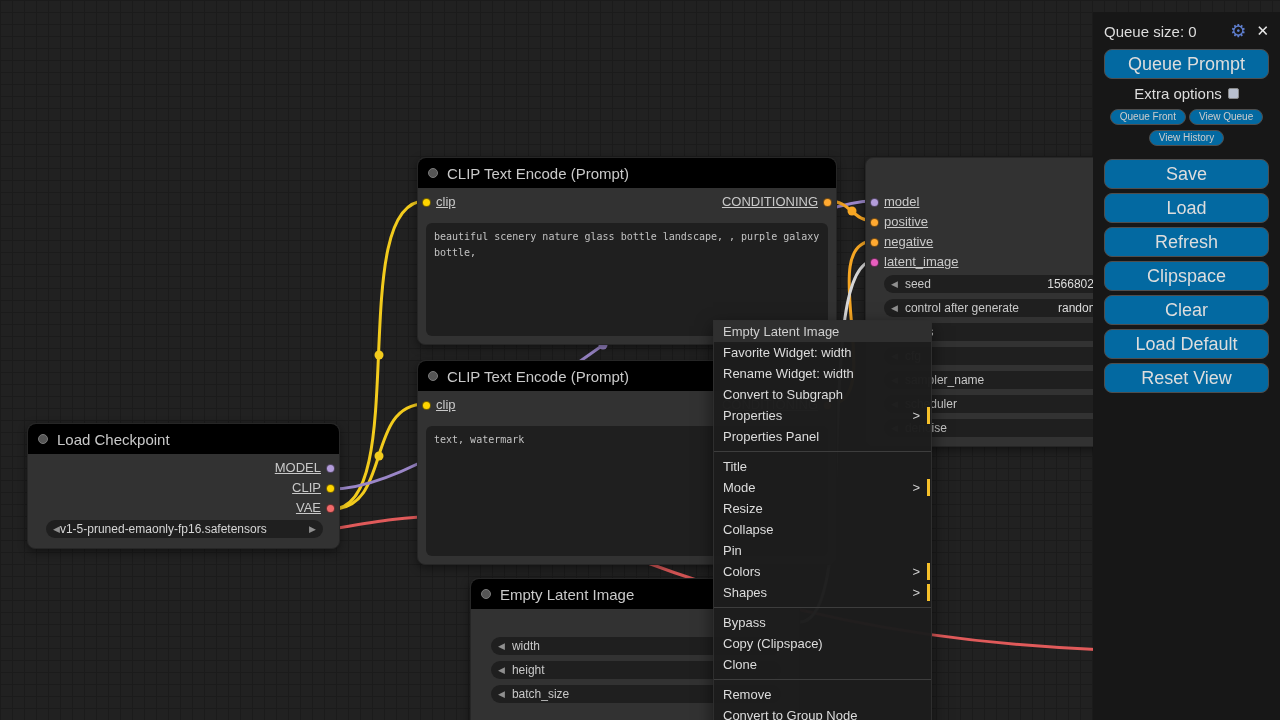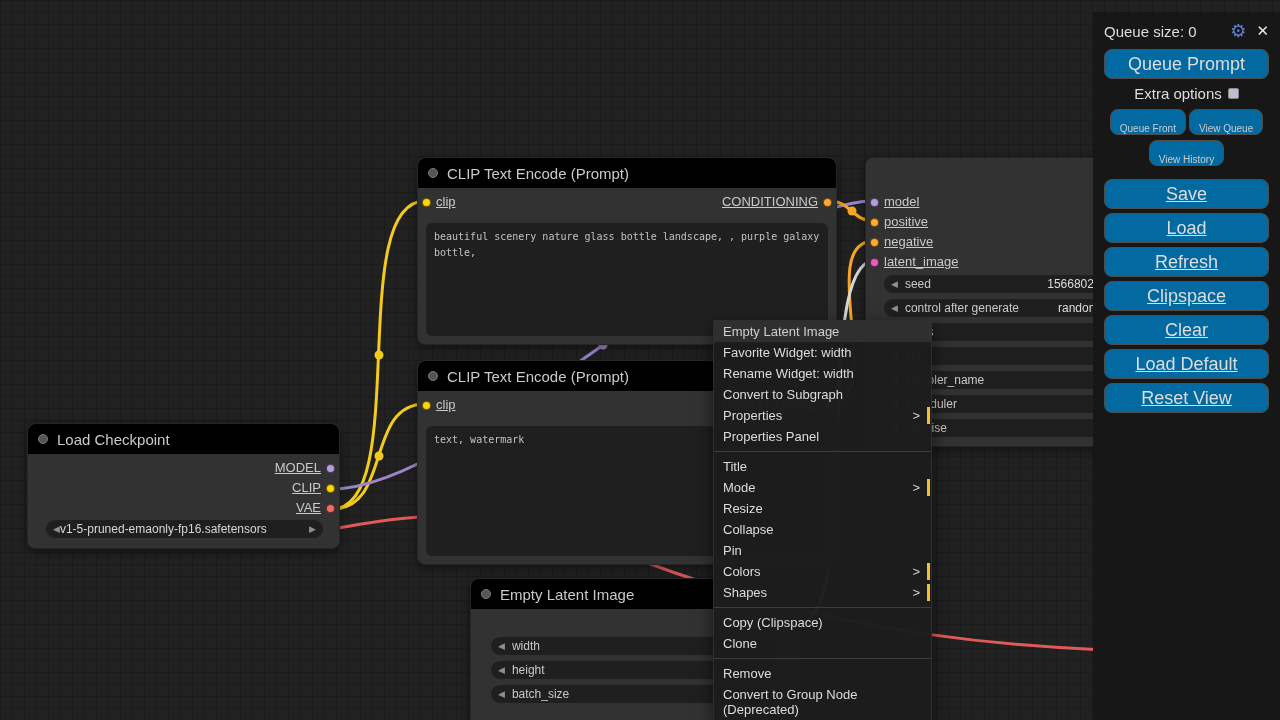--- a/index.html
+++ b/index.html
@@ -53,23 +53,23 @@
   .btn { display:block; width:100%; background:#0369a1; border:1px solid #4e4e4e;
     border-radius:8px; color:#dddddd; text-align:center; cursor:pointer; }
   .btn-big { height:30px; line-height:28px; font-size:18px; margin-bottom:4px; }
   .btn-queue { margin-bottom:6px; }
   .extra-row { display:flex; align-items:center; justify-content:center; gap:6px;
     font-size:15px; margin:4px 0 7px; }
   .checkbox { width:11px; height:11px; background:#b9c0cf; border:1px solid #8a8a8a;
     border-radius:2px; cursor:pointer; }
   .small-row { display:flex; gap:3px; justify-content:center; margin-bottom:5px; }
   .btn-small { display:inline-block; width:auto; height:16px; line-height:13px;
-    font-size:10px; padding:12px 9px; border-radius:8px; color:#cccccc; }
+    font-size:10px; padding:0 9px; border-radius:8px; color:#cccccc; }
   .hist-row { display:flex; justify-content:center; margin-bottom:13px; }
-  .big-stack { margin-top:9px;text-decoration:underline; }
+  .big-stack { margin-top:9px; }
 </style>
 </head>
 <body>
 
 <div id="stage">
 
   <svg class="wires" width="1280" height="720">
     <path d="M332,529 C380,521 402,517 442,516 C525,514 565,532 645,562 C765,607 905,642 1105,650" stroke="#e05a5a" stroke-width="3" fill="none"></path>
     <path d="M332,509 C412,509 345,201 425,201" stroke="#f2cb1d" stroke-width="3" fill="none"></path>
     <path d="M332,509 C392,509 365,404 425,404" stroke="#f2cb1d" stroke-width="3" fill="none"></path>
@@ -219,20 +219,21 @@
       <span>Colors</span>
       <span class="sub-arrow">&gt;</span>
       <span class="sub-mark"></span>
     </div>
     <div class="ctx-item">
       <span>Shapes</span>
       <span class="sub-arrow">&gt;</span>
       <span class="sub-mark"></span>
     </div>
     <div class="ctx-sep"></div>
+    <div class="ctx-item">Bypass</div>
     <div class="ctx-item">Copy (Clipspace)</div>
     <div class="ctx-item">Clone</div>
     <div class="ctx-sep"></div>
     <div class="ctx-item">Remove</div>
     <div class="ctx-item">Convert to Group Node (Deprecated)</div>
   </div>
 
   <div class="menu-panel">
     <div class="queue-row">
       <span>Queue size: 0</span>

